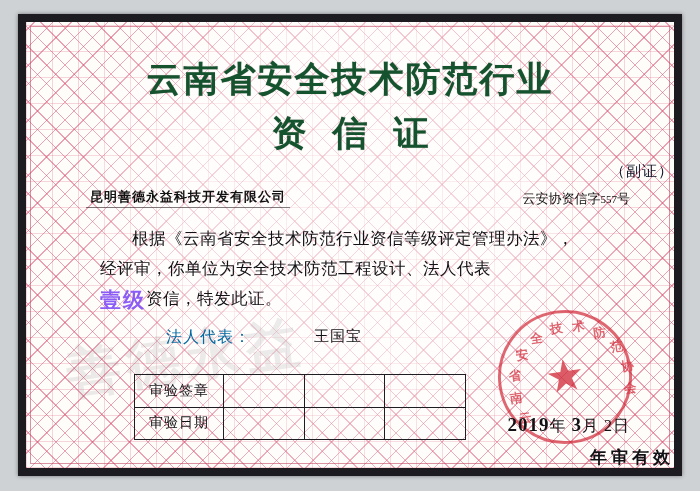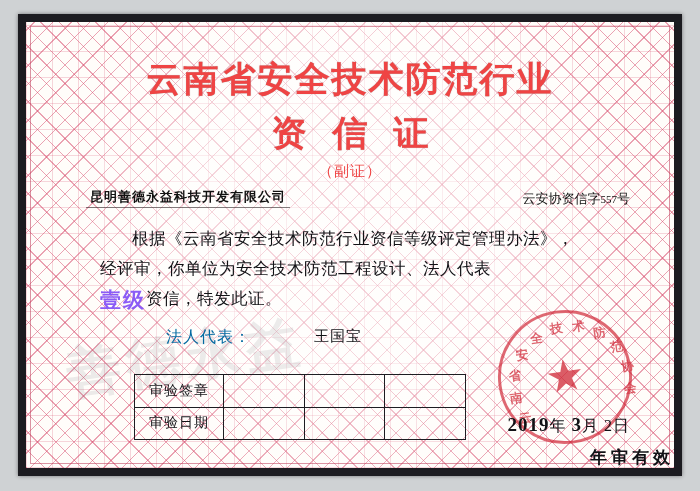--- a/index.html
+++ b/index.html
@@ -38,36 +38,36 @@
   }
   
   .frame-line{
     position:absolute;left:4px;top:4px;right:4px;bottom:4px;
     border:1px solid rgba(190,60,90,.55);
   }
 
   .content{position:absolute;left:0;top:0;right:0;bottom:0;}
 
   .title1, .title2{
-    text-align:center;color:#ef4444;
+    text-align:center;color:#14532d;
     font-family:"Liberation Serif", serif;
     font-weight:700;
     text-shadow:0 0 1px rgba(0,0,0,.35);
   }
   .title1{
     position:absolute;top:34px;left:0;right:0;
     font-size:35px;letter-spacing:2px;
   }
   .title2{
     position:absolute;top:88px;left:0;right:0;
     font-size:35px;letter-spacing:26px;padding-left:26px;
   }
   .subtitle{
-    position:absolute;top:140px;left:0;right:0;text-align:center;
-    font-size:15px;color:#ef4444;letter-spacing:1px;
+    position:absolute;top:140px;left:0;right:0;text-align:right;
+    font-size:15px;color:#0f172a;letter-spacing:1px;
   }
 
   .row-company{
     position:absolute;top:166px;left:60px;right:44px;
     display:flex;justify-content:space-between;align-items:flex-end;
   }
   .company{
     font-size:13px;color:#111;font-weight:700;
     border-bottom:1px solid rgba(30,30,30,.55);
     padding:0 4px 1px 4px;letter-spacing:1px;

